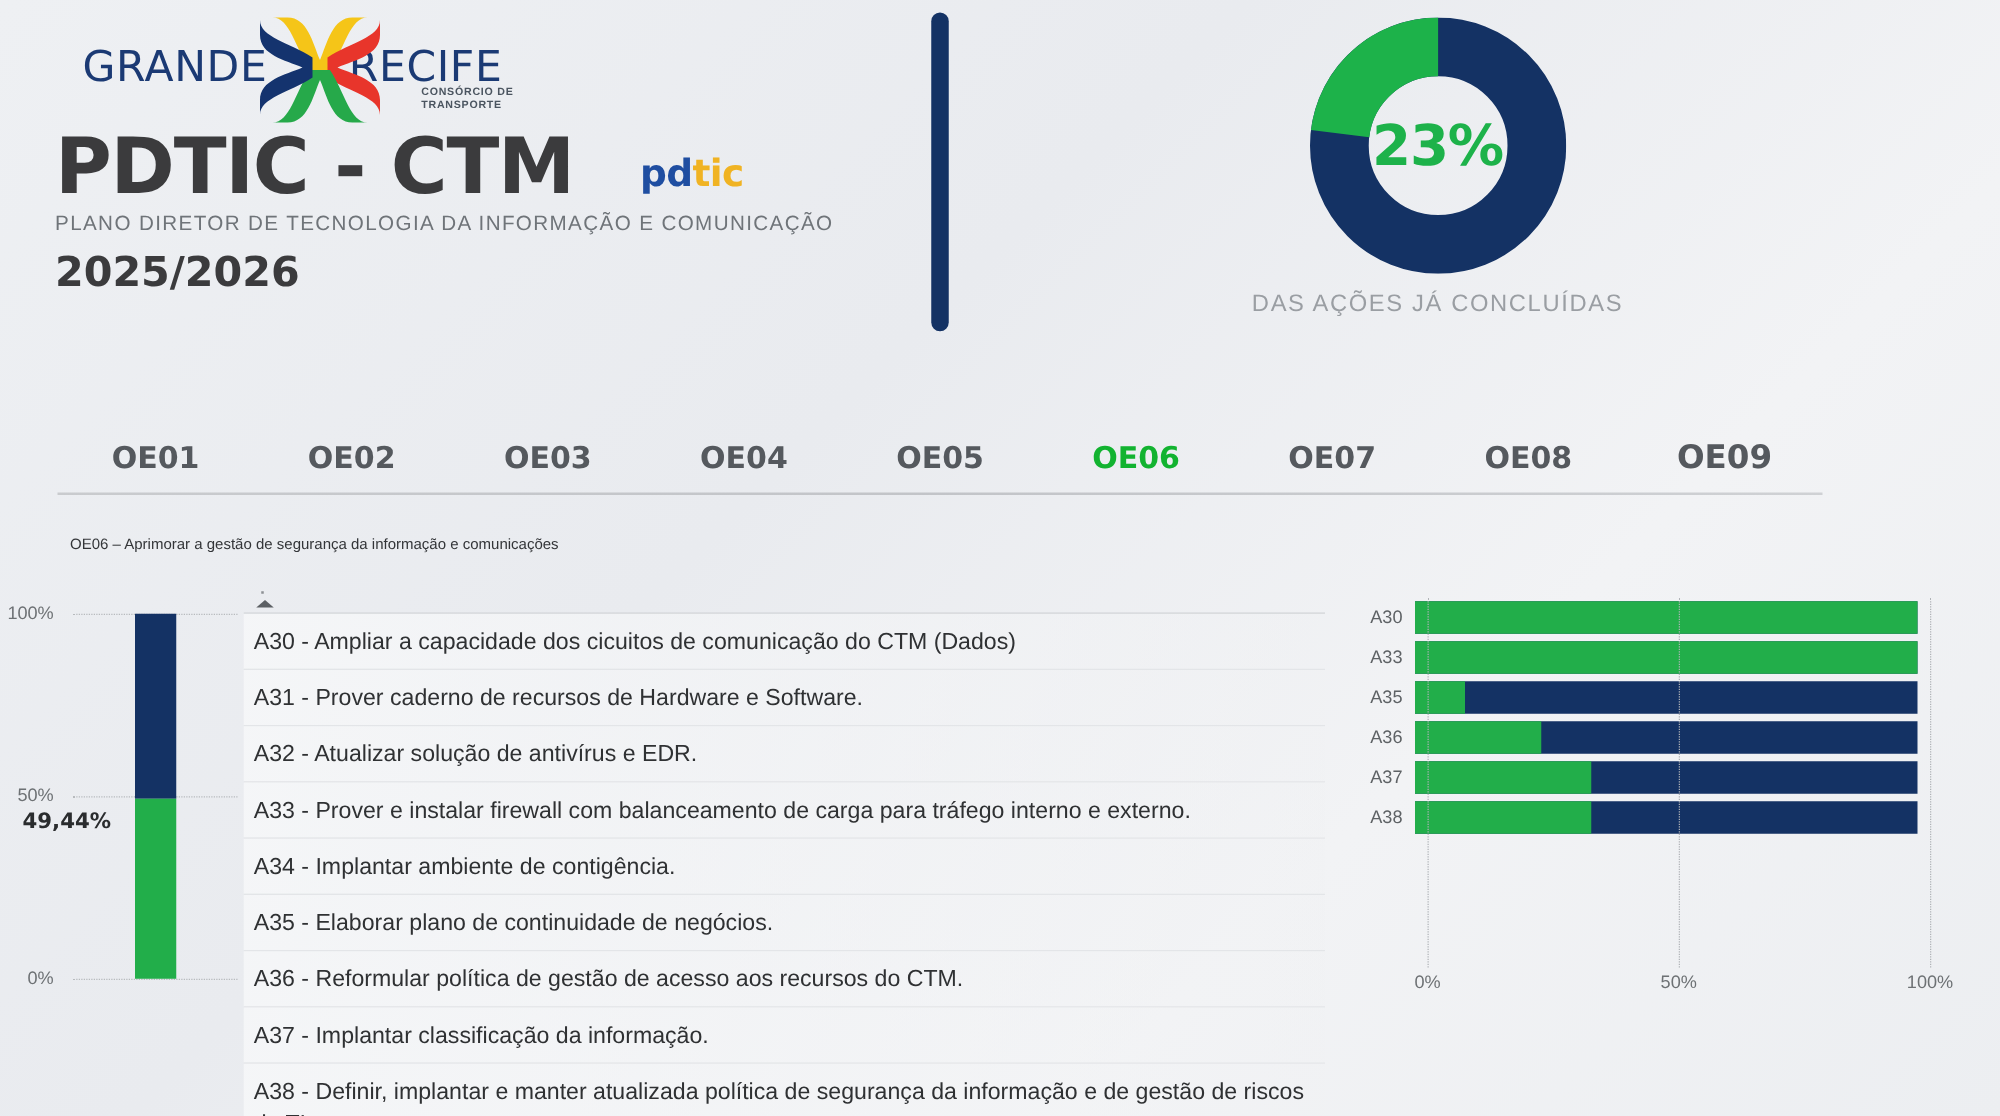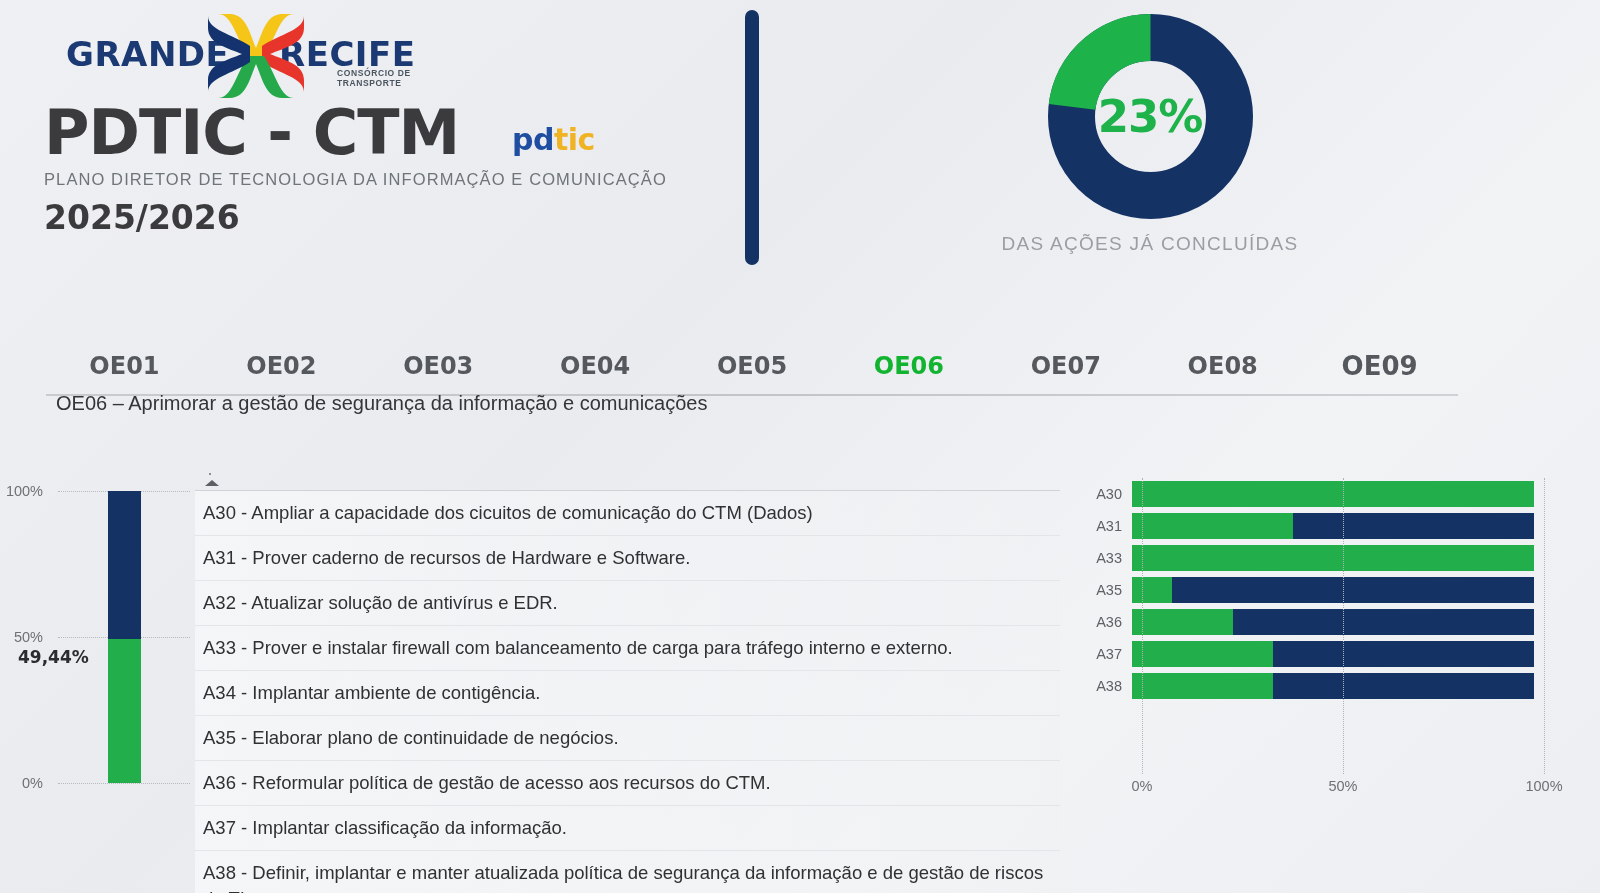--- a/index.html
+++ b/index.html
@@ -22,21 +22,21 @@
   .header { position: absolute; left: 0; top: 0; width: 1600px; height: 300px; }
 
   .brand-block { position: absolute; left: 44px; top: 12px; width: 660px; }
 
   .logo-row {
     position: relative; height: 68px; width: 380px; margin-left: 10px;
   }
   .logo-word {
     position: absolute; top: 22px;
     font-family: "DejaVu Sans", sans-serif;
-    font-weight: 700; font-size: 34px; letter-spacing: 0.5px;
+    font-weight: 400; font-size: 34px; letter-spacing: 0.5px;
     color: #1b3a74;
     text-align: right;
   }
   .logo-word.left { left: 12px; }
   .logo-word.right { left: 225px; }
   .logo-sub {
     position: absolute; left: 283px; top: 56px;
     font-family: Liberation Sans, sans-serif;
     font-size: 8.5px; font-weight: 700; letter-spacing: 0.6px;
     color: #4b5560;
@@ -107,22 +107,22 @@
   }
   .tab.active { color: #12b330; }
   .tab.t9 { font-size: 26px; }
   .tabs-rule {
     position: absolute; left: 46px; top: 394px; width: 1412px; height: 2px;
     background: linear-gradient(90deg,#c9cbce 0%, #c2c4c8 50%, #cfd1d4 100%);
   }
 
   
   .oe-heading {
-    position: absolute; left: 56px; top: 392px;
-    font-size: 20px; color: #333538;
+    position: absolute; left: 56px; top: 428px;
+    font-size: 12px; color: #333538;
   }
 
   
   .vchart { position: absolute; left: 0px; top: 470px; width: 195px; height: 330px; }
   .vgrid-line {
     position: absolute; left: 58px; width: 132px; height: 0;
     border-top: 1px dotted #b7babd;
   }
   .vaxis-label {
     position: absolute; right: 152px; transform: translateY(-50%);
@@ -287,26 +287,20 @@
   </div>
 
   <div class="hchart" id="hchart">
       <div class="hrow">
         <div class="hrow-label">A30</div>
         <div class="hbar-track" style="background: rgb(20, 50, 100);">
           <div class="hbar-fill" style="width: 402px; background: rgb(34, 174, 74);"></div>
         </div>
       </div>
       <div class="hrow">
-        <div class="hrow-label">A31</div>
-        <div class="hbar-track" style="background: rgb(20, 50, 100);">
-          <div class="hbar-fill" style="width: 160.8px; background: rgb(34, 174, 74);"></div>
-        </div>
-      </div>
-      <div class="hrow">
         <div class="hrow-label">A33</div>
         <div class="hbar-track" style="background: rgb(20, 50, 100);">
           <div class="hbar-fill" style="width: 402px; background: rgb(34, 174, 74);"></div>
         </div>
       </div>
       <div class="hrow">
         <div class="hrow-label">A35</div>
         <div class="hbar-track" style="background: rgb(20, 50, 100);">
           <div class="hbar-fill" style="width: 40.2px; background: rgb(34, 174, 74);"></div>
         </div>

